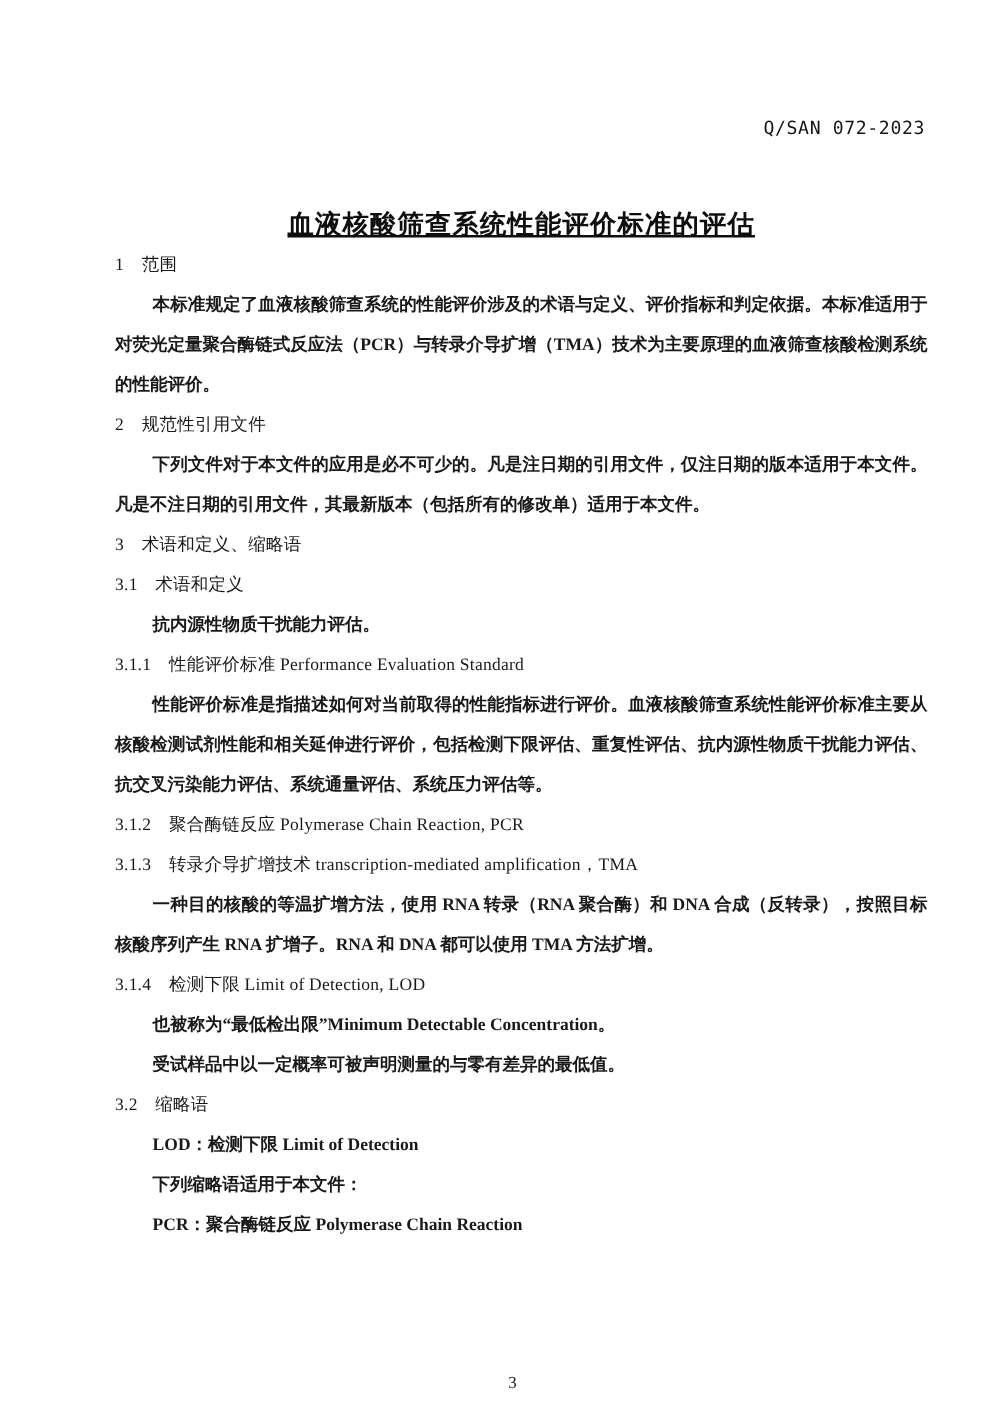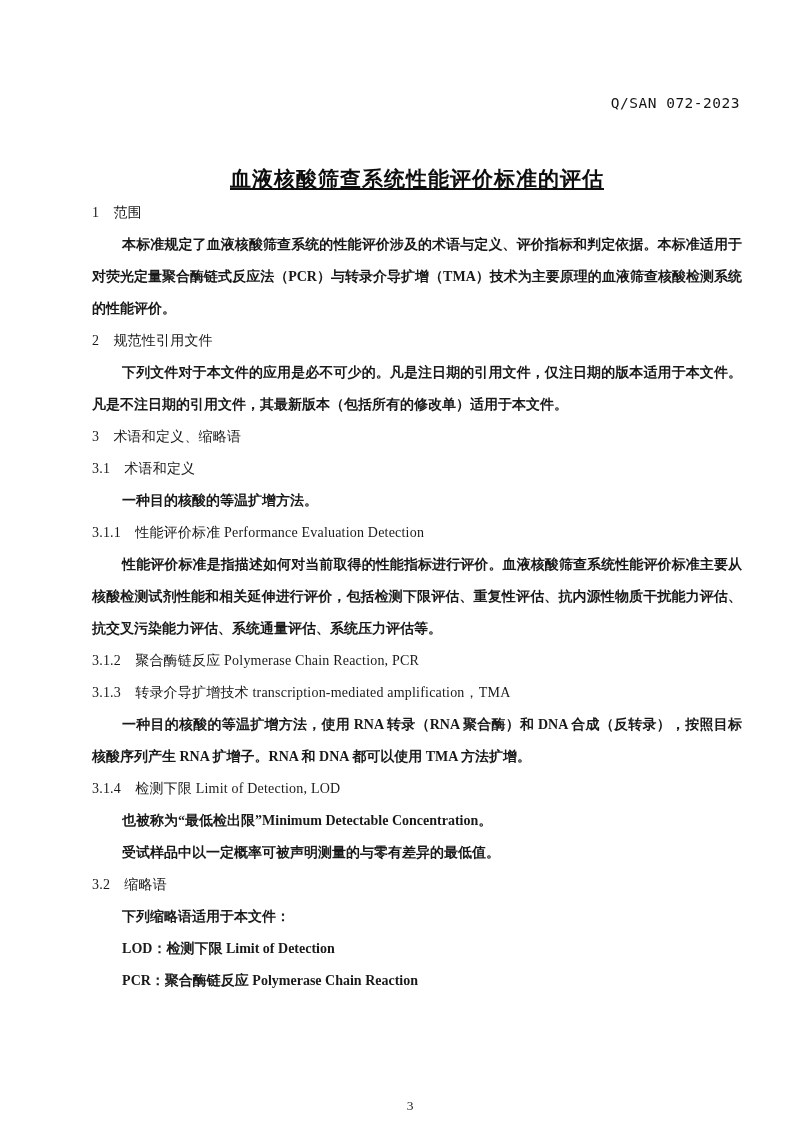--- a/index.html
+++ b/index.html
@@ -77,29 +77,29 @@
 
   <div class="doc-title">血液核酸筛查系统性能评价标准的评估</div>
 
   <div class="document-body">
       <div class="block h1">1　范围</div>
       <div class="block p">本标准规定了血液核酸筛查系统的性能评价涉及的术语与定义、评价指标和判定依据。本标准适用于对荧光定量聚合酶链式反应法（PCR）与转录介导扩增（TMA）技术为主要原理的血液筛查核酸检测系统的性能评价。</div>
       <div class="block h1">2　规范性引用文件</div>
       <div class="block p">下列文件对于本文件的应用是必不可少的。凡是注日期的引用文件，仅注日期的版本适用于本文件。凡是不注日期的引用文件，其最新版本（包括所有的修改单）适用于本文件。</div>
       <div class="block h1">3　术语和定义、缩略语</div>
       <div class="block h2">3.1　术语和定义</div>
-      <div class="block p">一种目的核酸的等温扩增方法。</div>
-      <div class="block h3">3.1.1　性能评价标准 Performance Evaluation Detection</div>
+      <div class="block p">抗内源性物质干扰能力评估。</div>
+      <div class="block h3">3.1.1　性能评价标准 Performance Evaluation Standard</div>
       <div class="block p">性能评价标准是指描述如何对当前取得的性能指标进行评价。血液核酸筛查系统性能评价标准主要从核酸检测试剂性能和相关延伸进行评价，包括检测下限评估、重复性评估、抗内源性物质干扰能力评估、抗交叉污染能力评估、系统通量评估、系统压力评估等。</div>
       <div class="block h3">3.1.2　聚合酶链反应 Polymerase Chain Reaction, PCR</div>
       <div class="block h3">3.1.3　转录介导扩增技术 transcription-mediated amplification，TMA</div>
       <div class="block p">一种目的核酸的等温扩增方法，使用 RNA 转录（RNA 聚合酶）和 DNA 合成（反转录），按照目标核酸序列产生 RNA 扩增子。RNA 和 DNA 都可以使用 TMA 方法扩增。</div>
       <div class="block h3">3.1.4　检测下限 Limit of Detection, LOD</div>
       <div class="block p">也被称为“最低检出限”Minimum Detectable Concentration。</div>
       <div class="block p">受试样品中以一定概率可被声明测量的与零有差异的最低值。</div>
       <div class="block h2">3.2　缩略语</div>
+      <div class="block p">LOD：检测下限 Limit of Detection</div>
       <div class="block p">下列缩略语适用于本文件：</div>
-      <div class="block p">LOD：检测下限 Limit of Detection</div>
       <div class="block p">PCR：聚合酶链反应 Polymerase Chain Reaction</div>
     </div>
 
   <div class="page-number">3</div>
 </div>
 
 </body></html>

